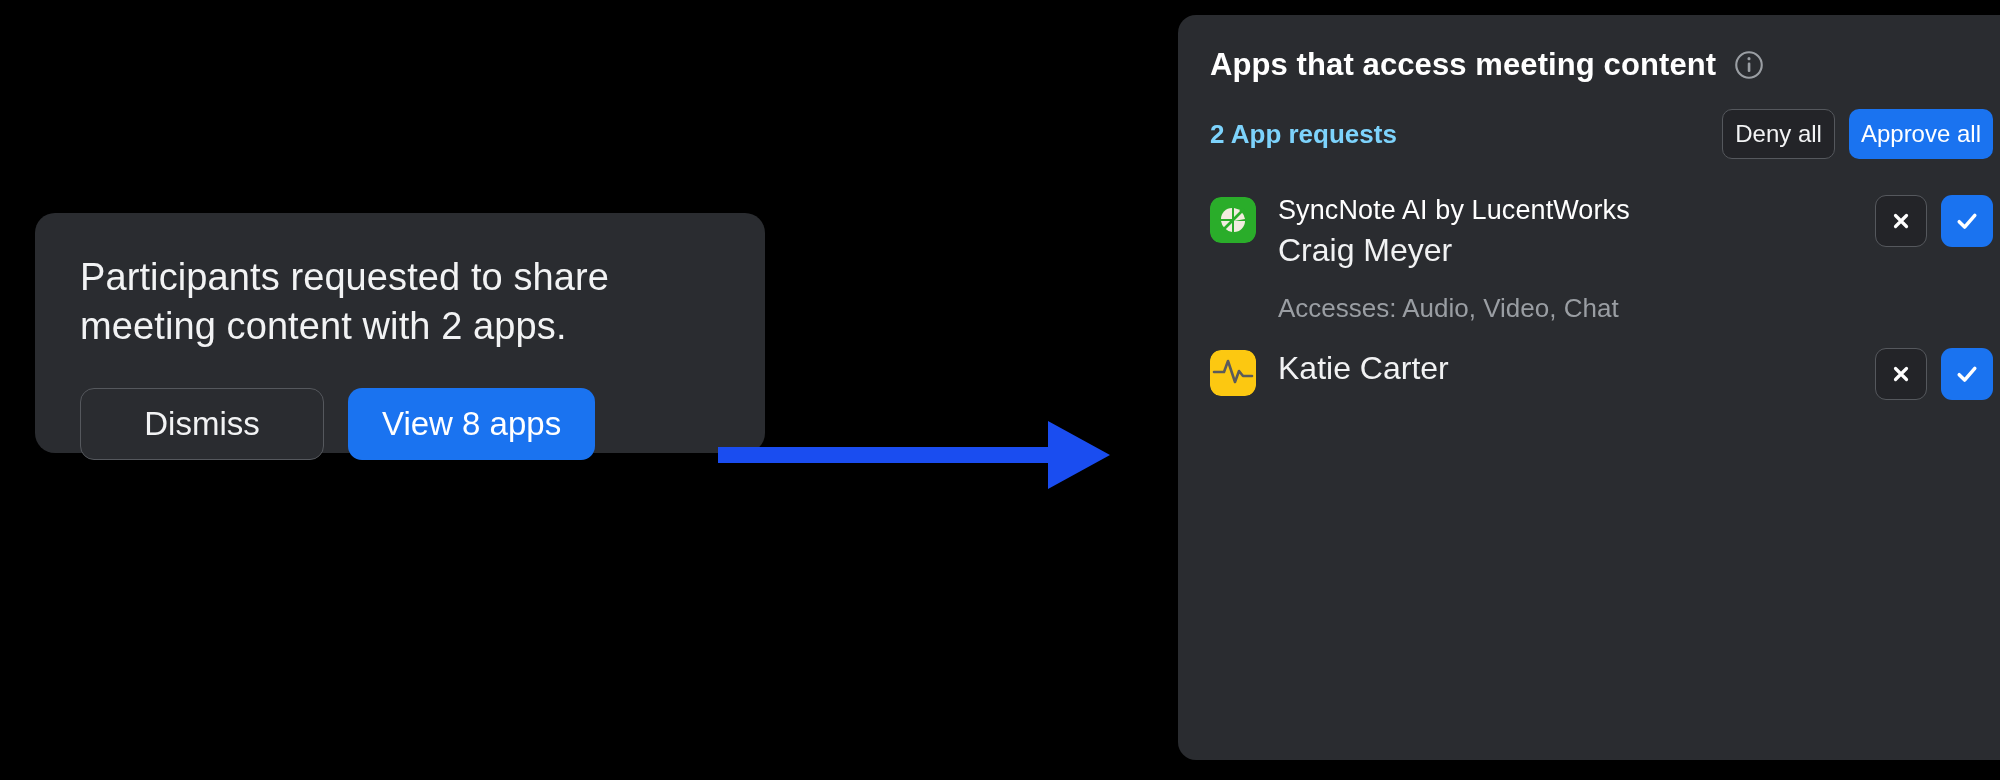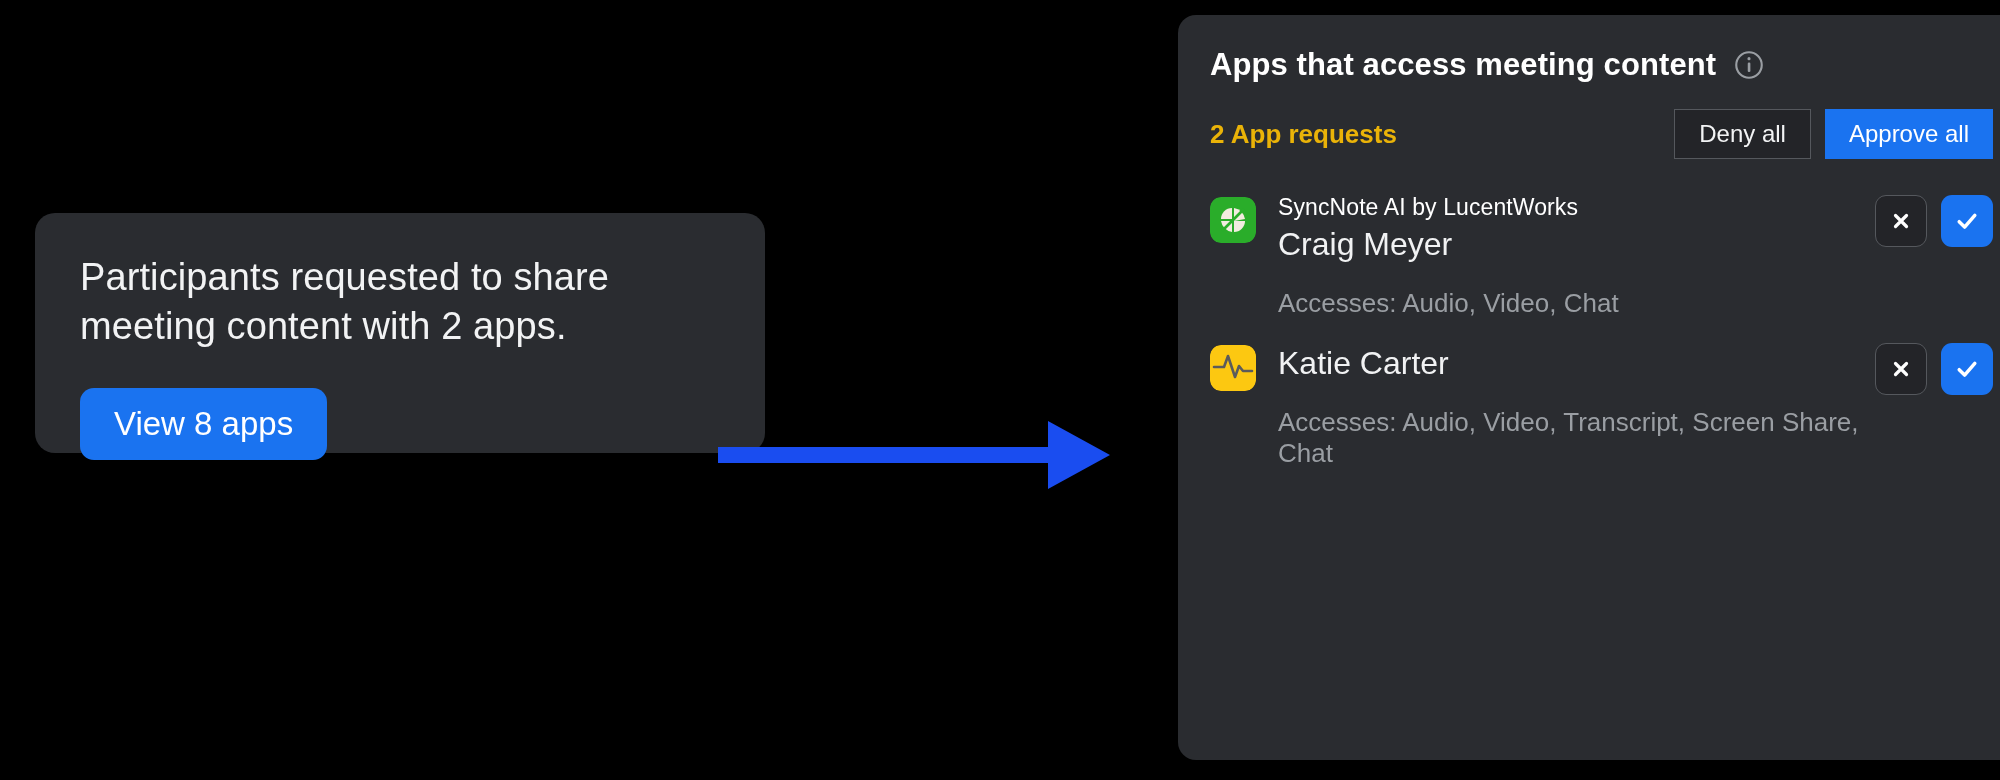--- a/index.html
+++ b/index.html
@@ -134,33 +134,33 @@
 
   
   #requests-header {
     display: flex;
     align-items: center;
     justify-content: space-between;
     margin-bottom: 34px;
     padding: 0 4px 0 2px;
   }
   #requests-count {
-    color: #eab308;
+    color: #7dd3fc;
     font-size: 26px;
     font-weight: bold;
   }
   #bulk-actions { display: flex; gap: 14px; align-items: center; }
   .bulk-btn {
     border: none;
     outline: none;
     font-family: inherit;
     font-size: 24px;
-    border-radius: 0;
+    border-radius: 10px;
     height: 50px;
-    padding: 0 24px;
+    padding: 0 12px;
     cursor: pointer;
     display: flex;
     align-items: center;
     justify-content: center;
     box-sizing: border-box;
   }
   #deny-all-button {
     background: #232428;
     border: 1.4px solid #55585d;
     color: #f2f3f4;
@@ -184,21 +184,21 @@
     flex: 0 0 auto;
     margin-top: 4px;
   }
   .request-info {
     flex: 1 1 auto;
     margin-left: 22px;
     min-width: 0;
   }
   .app-name {
     color: #ffffff;
-    font-size: 23px;
+    font-size: 27px;
     line-height: 1.28;
     letter-spacing: 0.1px;
   }
   .requester-name {
     color: #f1f2f3;
     font-size: 32px;
     line-height: 1.3;
     margin-top: 2px;
   }
   .accesses {
@@ -230,20 +230,21 @@
     border: 1.4px solid #55585d;
   }
   .approve-btn { background: #1a73f0; }
 </style>
 </head>
 <body>
 
 <div id="toast">
   <div id="toast-message">Participants requested to share meeting content with 2 apps.</div>
   <div id="toast-actions">
+    <button class="toast-btn" id="dismiss-button">Dismiss</button>
     <button class="toast-btn" id="view-apps-button">View 8 apps</button>
   </div>
 </div>
 
 <svg id="arrow" viewBox="0 0 396 100">
   <path d="M0 42 L330 42 L330 16 L392 50 L330 84 L330 58 L0 58 Z" fill="#1a4df0"></path>
 </svg>
 
 <div id="panel">
 
@@ -293,21 +294,20 @@
     </div>
   </div>
 
   <div class="request-row">
     <svg class="app-icon" viewBox="0 0 46 46">
       <rect x="0" y="0" width="46" height="46" rx="11" fill="#fcc811"></rect>
       <path d="M4 22 L14 22 L18 11 L25 32 L29 21 L33 26 L42 26" fill="none" stroke="#5b5b5b" stroke-width="2.6" stroke-linecap="round" stroke-linejoin="round"></path>
     </svg>
     <div class="request-info">
       <div class="requester-name">Katie Carter</div>
-      <div class="accesses">Accesses: Audio, Video, Transcript, Screen Share, Chat</div>
     </div>
     <div class="row-actions">
       <button class="row-btn deny-btn">
         <svg width="24" height="24" viewBox="0 0 24 24">
           <path d="M6.5 6.5 L17.5 17.5 M17.5 6.5 L6.5 17.5" stroke="#ffffff" stroke-width="3.2" stroke-linecap="round"></path>
         </svg>
       </button>
       <button class="row-btn approve-btn">
         <svg width="26" height="26" viewBox="0 0 24 24">
           <path d="M4.8 12.6 L9.8 17.6 L19.2 6.8" fill="none" stroke="#ffffff" stroke-width="3.2" stroke-linecap="round" stroke-linejoin="round"></path>

